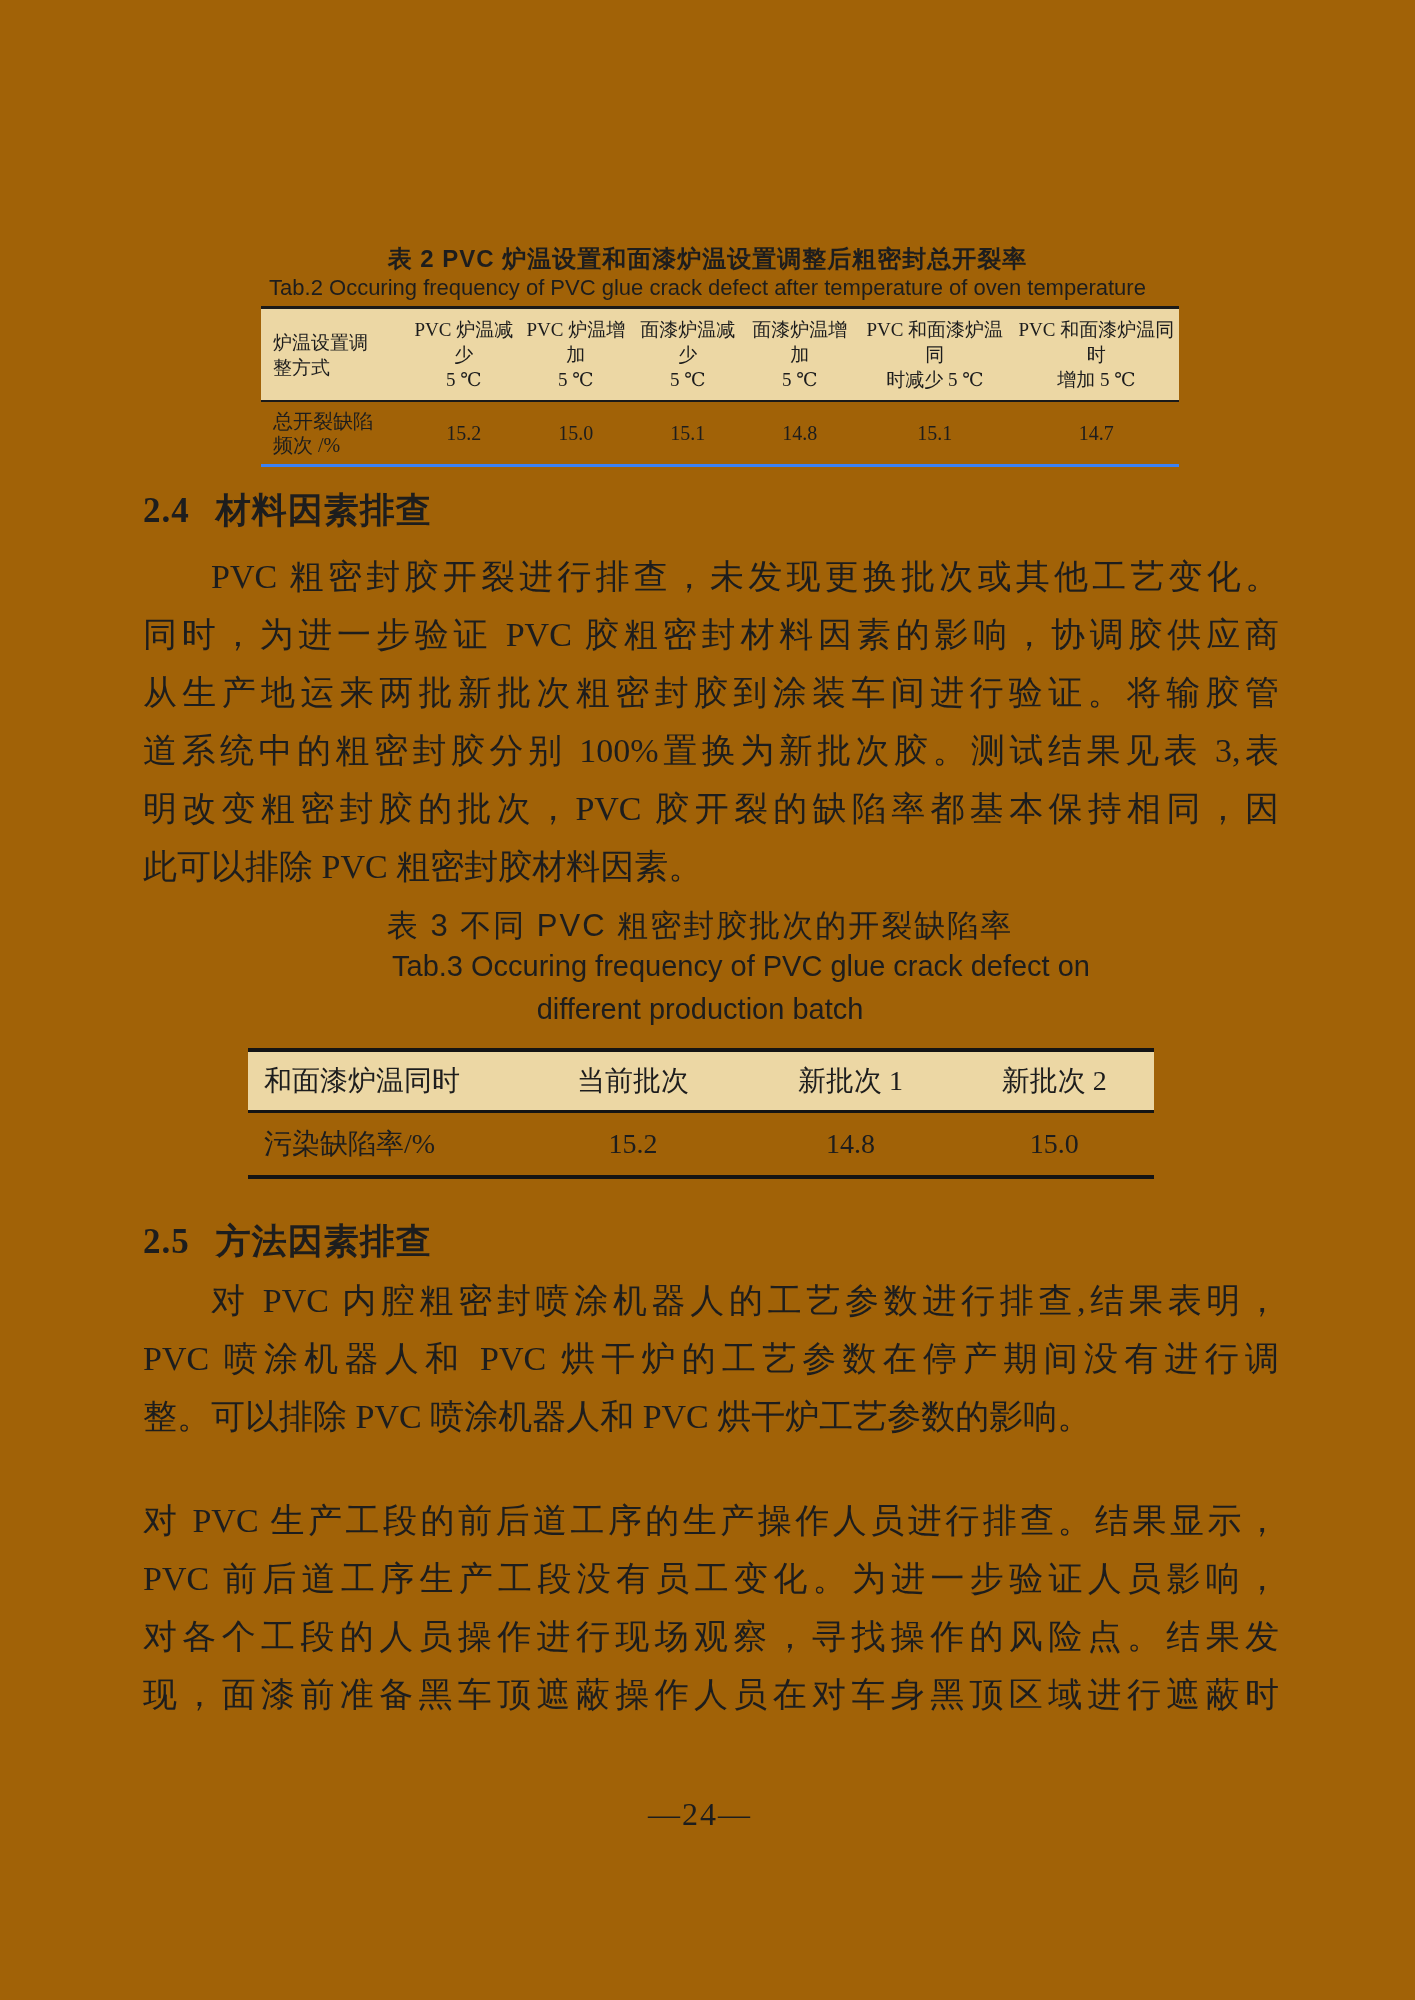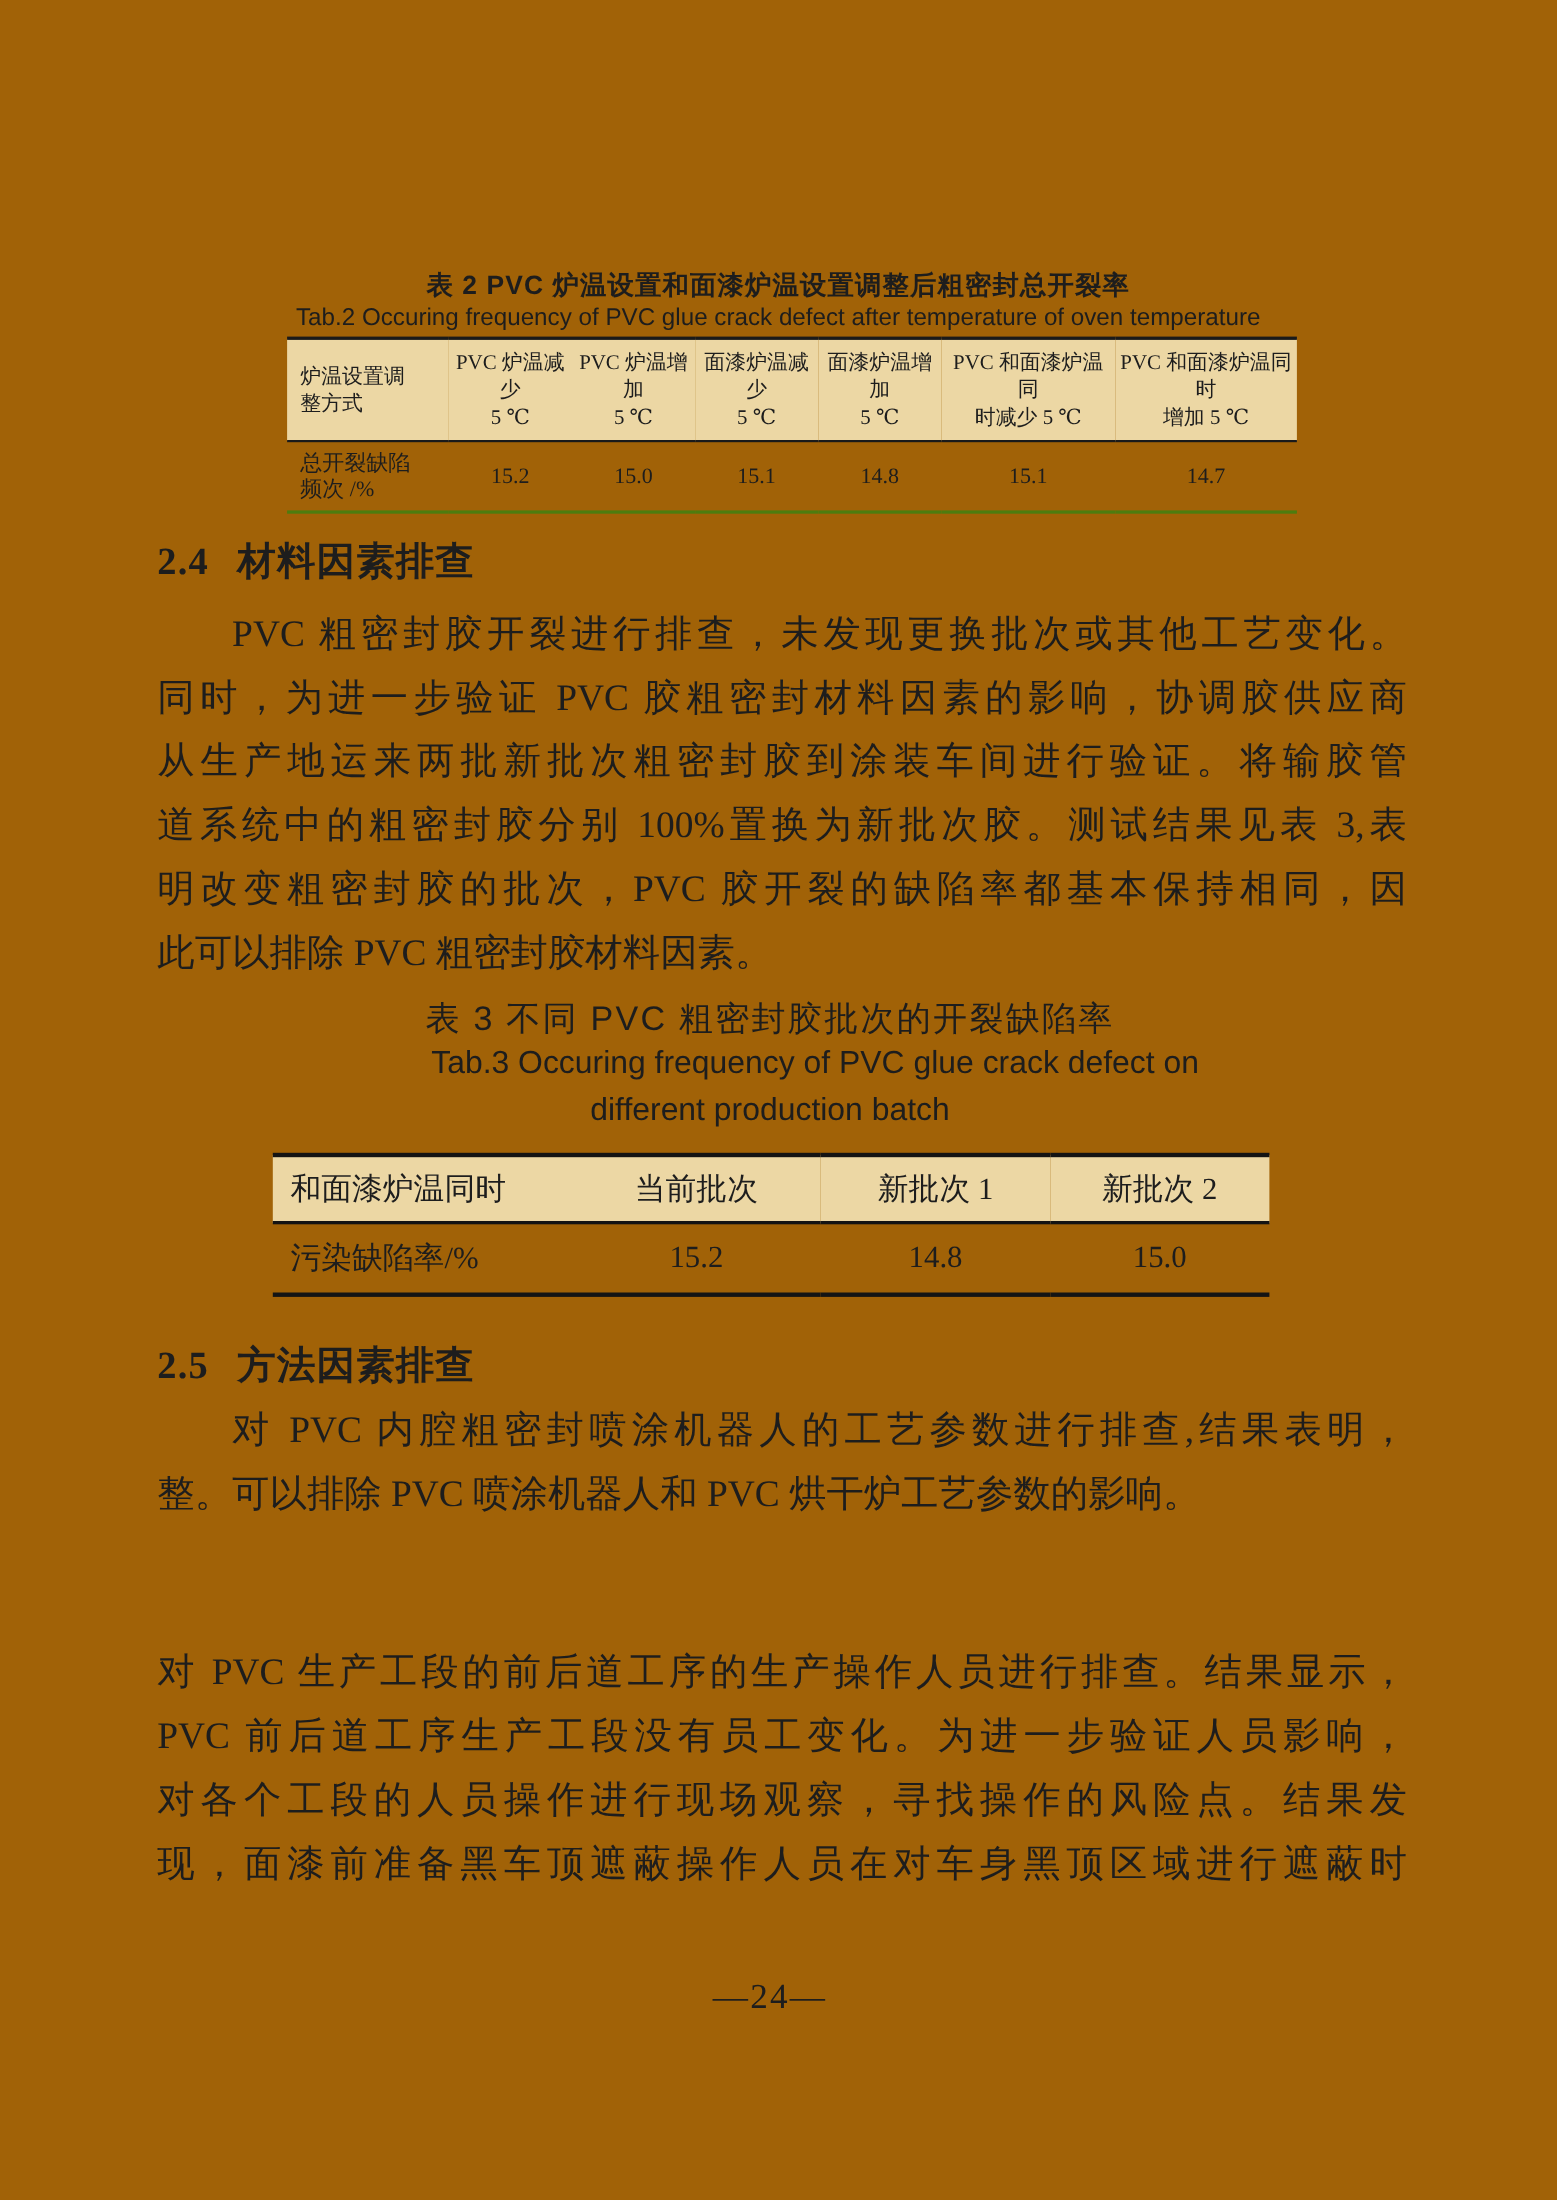--- a/index.html
+++ b/index.html
@@ -33,21 +33,21 @@
   }
   .t3-caption-en2 {
     position: absolute; top: 993px; left: 0; width: 1400px;
     text-align: center; font-size: 29px;
   }
 
   
   table { border-collapse: collapse; table-layout: fixed; }
   .t2 {
     position: absolute; top: 306px; left: 261px; width: 918px;
-    border-top: 3px solid #1a1a1a; border-bottom: 3px solid #4d7c0f;
+    border-top: 3px solid #1a1a1a; border-bottom: 3px solid #3b82f6;
     font-size: 19px;
   }
   .t2 thead th {
     background: #ecd7a4;
     font-weight: normal;
     vertical-align: middle;
     padding: 8px 3px;
     line-height: 25px;
     border-bottom: 2px solid #1a1a1a;
     text-align: center;
@@ -213,20 +213,21 @@
         <td>15.0</td>
       </tr>
     </tbody>
   </table>
 
   <div class="sec-head" id="s25-head">
     <span class="sec-no">2.5</span><span>方法因素排查</span>
   </div>
   <div class="para" id="s25-para">
     <div class="bodyline indent">对 PVC 内腔粗密封喷涂机器人的工艺参数进行排查,结果表明，</div>
+    <div class="bodyline">PVC 喷涂机器人和 PVC 烘干炉的工艺参数在停产期间没有进行调</div>
     <div class="bodyline natural">整。可以排除 PVC 喷涂机器人和 PVC 烘干炉工艺参数的影响。</div>
   </div>
 
   <div class="para" id="s26-para">
     <div class="bodyline">对 PVC 生产工段的前后道工序的生产操作人员进行排查。结果显示，</div>
     <div class="bodyline">PVC 前后道工序生产工段没有员工变化。为进一步验证人员影响，</div>
     <div class="bodyline">对各个工段的人员操作进行现场观察，寻找操作的风险点。结果发</div>
     <div class="bodyline">现，面漆前准备黑车顶遮蔽操作人员在对车身黑顶区域进行遮蔽时</div>
   </div>
 

